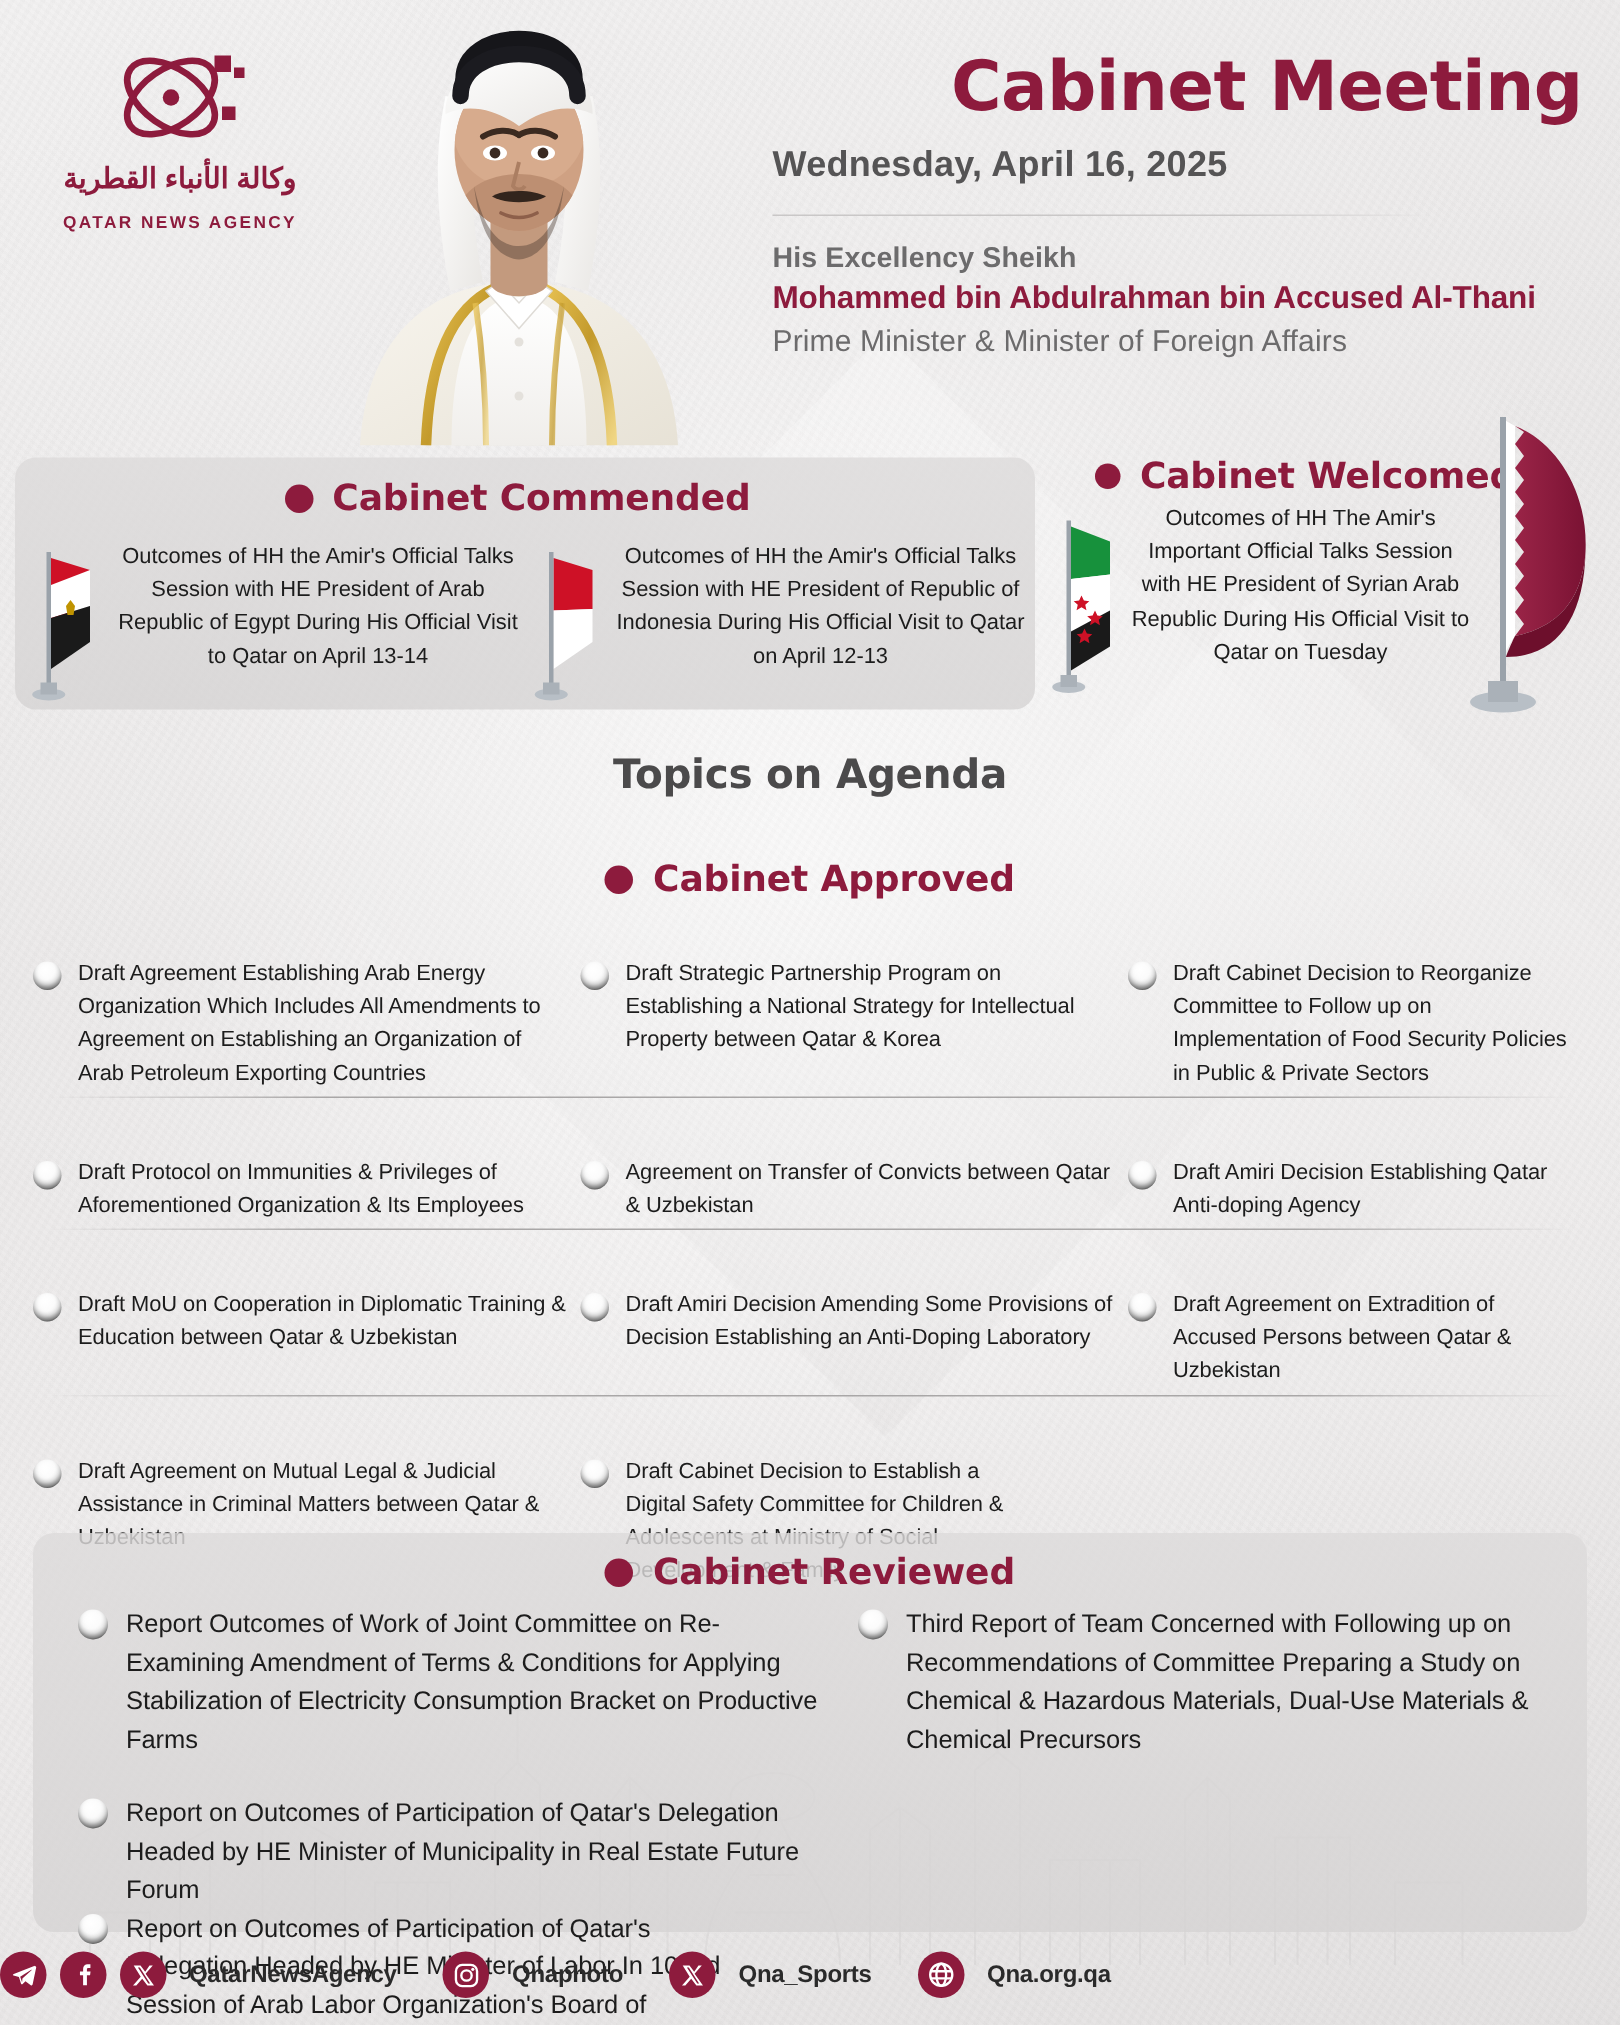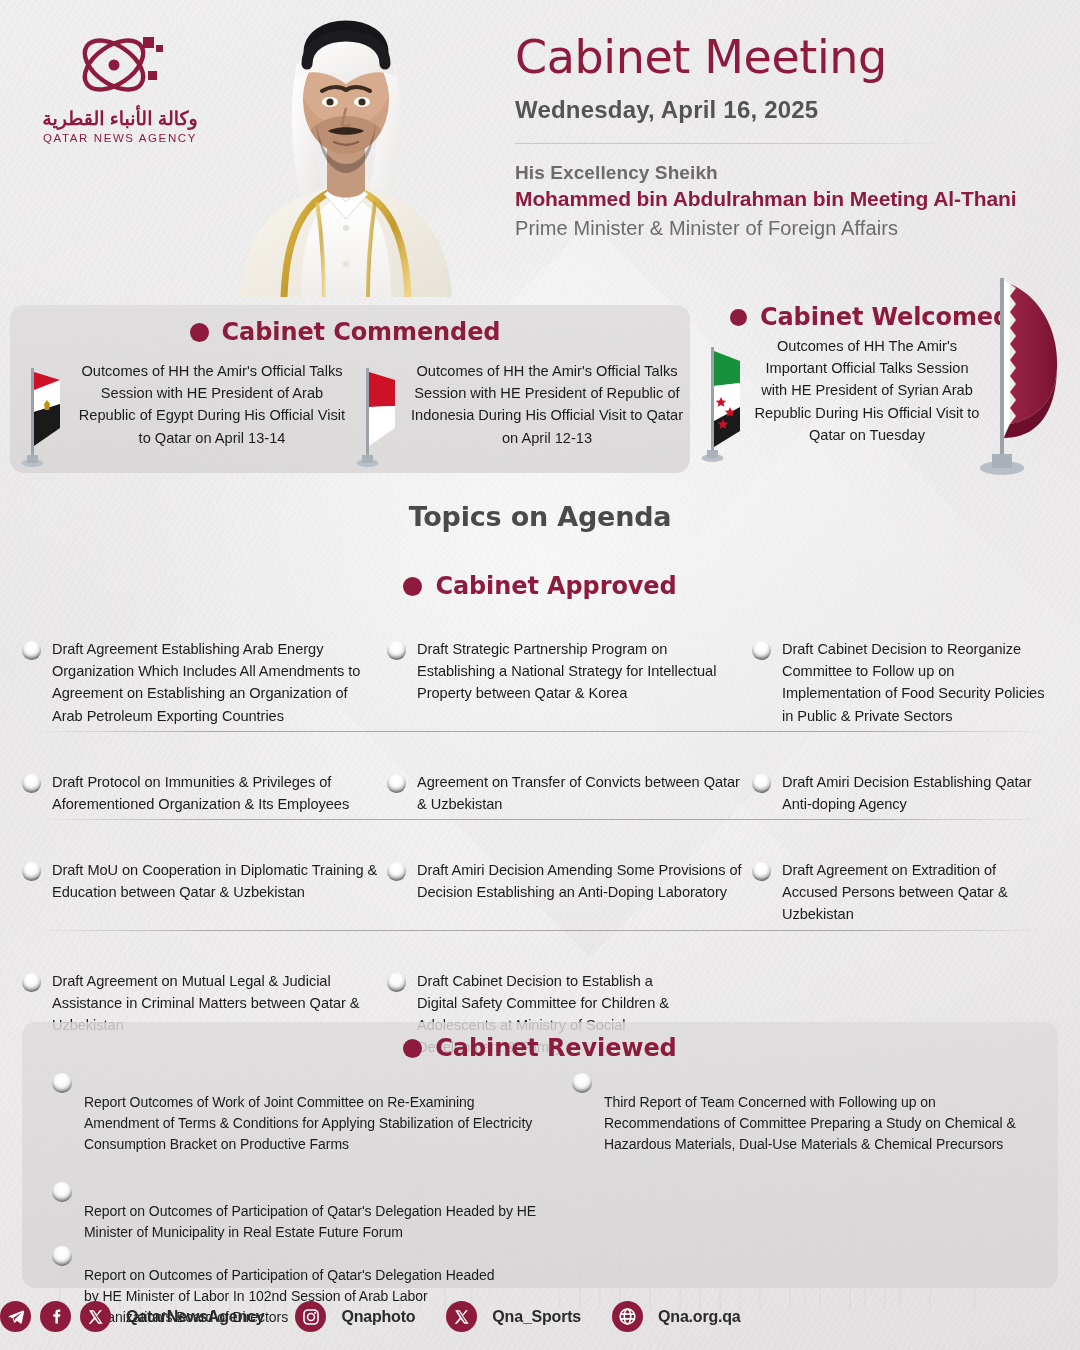--- a/index.html
+++ b/index.html
@@ -48,28 +48,28 @@
     left: 0; right: 0; bottom: 40px; height: 230px;
     opacity: .35;
   }
 
   
   .header { position: absolute; left: 0; top: 0; width: 1080px; height: 300px; }
 
   .logo { position: absolute; left: 40px; top: 25px; width: 160px; text-align: center; }
   .logo-mark { width: 112px; height: 78px; margin: 0 auto; display: block; }
   .logo-ar { font-size: 19px; color: #8d1b3d; font-weight: bold; letter-spacing: .5px; margin-top: 4px; }
-  .logo-en { font-size: 11.5px; color: #8d1b3d; font-weight: normal; letter-spacing: 1.6px; margin-top: 2px; }
+  .logo-en { font-size: 11.5px; color: #8d1b3d; font-weight: bold; letter-spacing: 1.6px; margin-top: 12px; }
 
   .portrait { position: absolute; left: 196px; top: 12px; width: 300px; height: 285px; }
 
   .head-text { position: absolute; left: 515px; top: 34px; width: 540px; }
   .h-title {
-    font-size: 46px; font-weight: normal; color: #8d1b3d;
-    letter-spacing: -.4px; line-height: 1; font-family: "DejaVu Sans", sans-serif;
+    font-size: 46px; font-weight: bold; color: #8d1b3d;
+    letter-spacing: -.4px; line-height: 1; font-family: "DejaVu Sans", sans-serif; text-align: right;
   }
   .h-date {
     font-size: 24px; font-weight: bold; color: #555455;
     margin-top: 16px; letter-spacing: .2px;
   }
   .h-rule { height: 1px; background: linear-gradient(to right, #c9c7c7, #c9c7c7 70%, rgba(201,199,199,0)); margin: 19px 0 18px; width: 440px; }
   .h-excellency { font-size: 19px; font-weight: bold; color: #6c6b6c; letter-spacing: .1px; }
   .h-name { font-size: 21px; font-weight: bold; color: #8d1b3d; margin-top: 3px; letter-spacing: -.1px; }
   .h-role { font-size: 20px; color: #6c6b6c; margin-top: 6px; letter-spacing: .1px; }
 
@@ -147,21 +147,21 @@
 
   .itext { font-size: 14.6px; line-height: 1.52; color: #1c1c1c; letter-spacing: -.05px; }
 
   
   .reviewed-head { position: absolute; left: 22px; top: 1034px; width: 1036px; }
   .rev-grid { position: absolute; left: 52px; top: 1070px; width: 990px; }
   .rev-row { display: flex; }
   .rev-row + .rev-row { margin-top: 24px; flex-direction: column; }
   .rev-cell { width: 520px; display: flex; gap: 12px; align-items: flex-start; padding-right: 20px; }
   .rev-cell:last-child { width: 470px; }
-  .rev-cell .itext { font-size: 14px; line-height: 1.5; margin-top: 22px; }
+  .rev-cell .itext { font-size: 17px; line-height: 1.5; }
   .rev-cell .bullet { width: 20px; height: 20px; }
 
   
   .footer {
     position: absolute; left: 0; bottom: 18px; width: 1080px;
     display: flex; align-items: center; gap: 9px; font-weight: bold;
   }
   .sicon {
     width: 31px; height: 31px; border-radius: 50%; background: #8d1b3d;
     display: flex; align-items: center; justify-content: center; flex: none;
@@ -281,21 +281,21 @@
 
     <path d="M113 41 C113 24 130 14 150 14 C170 14 187 24 187 41" stroke="#16161a" stroke-width="11" fill="none" stroke-linecap="round"></path>
     <path d="M111 52 C111 34 129 24 150 24 C171 24 189 34 189 52" stroke="#1b1b20" stroke-width="11" fill="none" stroke-linecap="round"></path>
   </svg>
 
   <div class="head-text">
     <div class="h-title">Cabinet Meeting</div>
     <div class="h-date">Wednesday, April 16, 2025</div>
     <div class="h-rule"></div>
     <div class="h-excellency">His Excellency Sheikh</div>
-    <div class="h-name">Mohammed bin Abdulrahman bin Meeting Al-Thani</div>
+    <div class="h-name">Mohammed bin Abdulrahman bin Accused Al-Thani</div>
     <div class="h-role">Prime Minister &amp; Minister of Foreign Affairs</div>
   </div>
 </div>
 
 <div class="panel panel-commended"></div>
 
 <div class="section-head commended-head">
   <span class="dot"></span>
   <span class="section-title">Cabinet Commended</span>
 </div>

